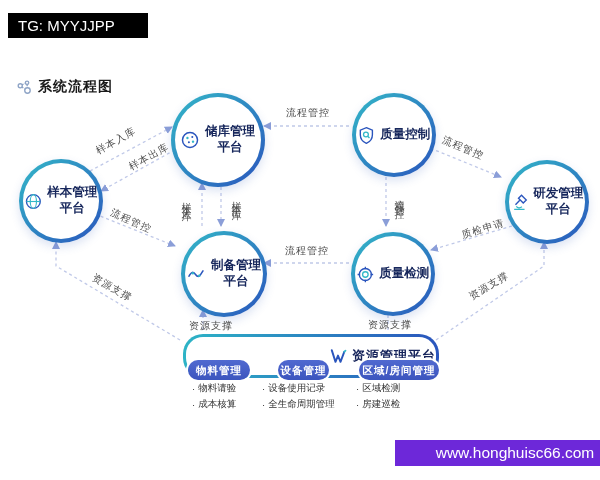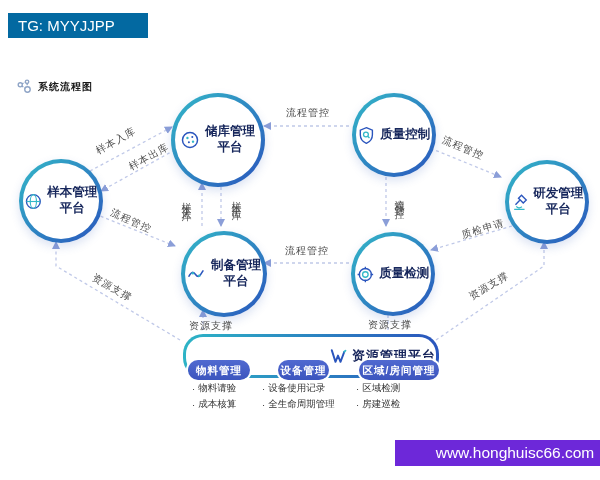--- a/index.html
+++ b/index.html
@@ -1,26 +1,26 @@
 <!DOCTYPE html>
 <html><head>
 <meta charset="utf-8">
 <style>
   html,body{margin:0;padding:0;}
   body{width:600px;height:480px;position:relative;background:#ffffff;
        font-family:"Liberation Sans","DejaVu Sans",sans-serif;overflow:hidden;}
 
   
   .badge{position:absolute;background:#474747;color:#fff;display:flex;align-items:center;}
-  .badge.top{left:8px;top:13px;width:130px;height:25px;font-size:15px;padding-left:10px;background:#0369a1;}
+  .badge.top{left:8px;top:13px;width:130px;height:25px;font-size:15px;padding-left:10px;background:#000000;}
   .badge.bottom{left:395px;top:440px;width:240px;height:26px;font-size:15.5px;justify-content:center;background:#6d28d9;}
 
   
   .page-title{position:absolute;left:16px;top:78px;display:flex;align-items:center;gap:5px;}
-  .page-title span{font-size:10px;font-weight:bold;color:#1a1a1a;letter-spacing:1px;}
+  .page-title span{font-size:14px;font-weight:bold;color:#1a1a1a;letter-spacing:1px;}
 
   
   .wires{position:absolute;left:0;top:0;z-index:1;}
   .dash{stroke:#c0c9e8;stroke-width:1.3;stroke-dasharray:3 3;fill:none;}
 
   
   .node{position:absolute;border:4px solid transparent;border-radius:50%;z-index:3;
         background:linear-gradient(#fff,#fff) padding-box,linear-gradient(135deg,#33b8c8,#2a55bd) border-box;
         box-shadow:0 4px 10px rgba(60,100,190,.18);
         display:flex;flex-direction:row;align-items:center;justify-content:center;gap:2px;}

